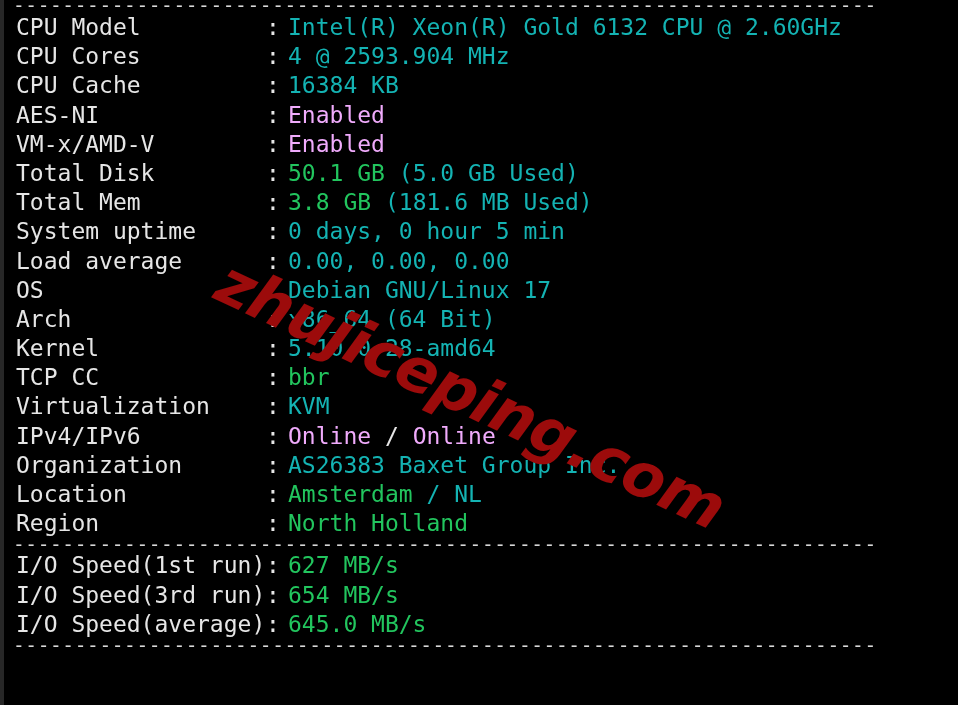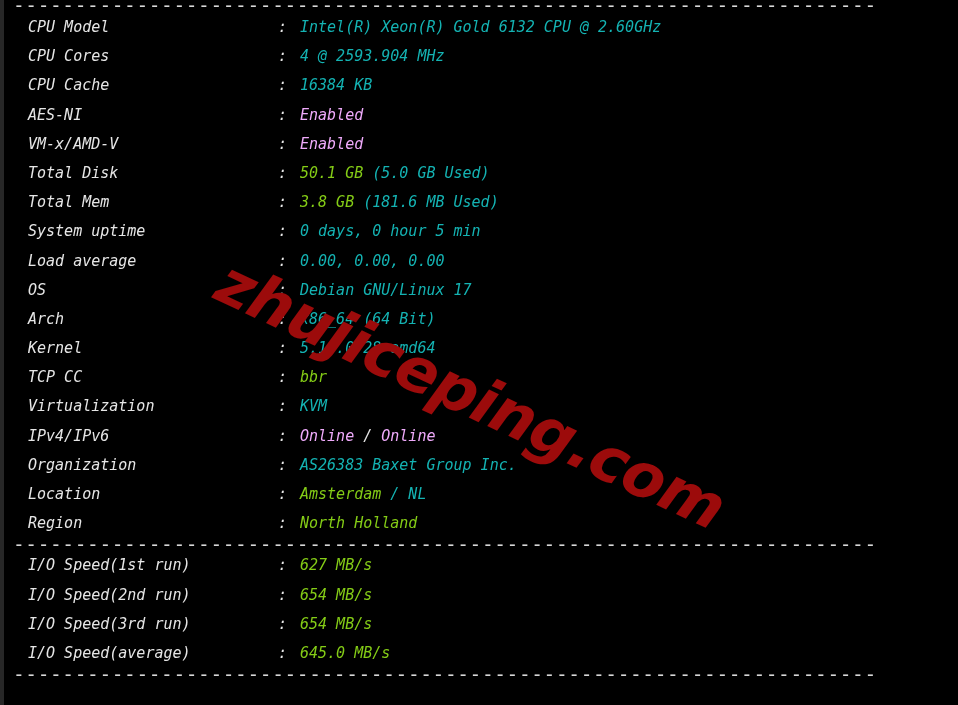--- a/index.html
+++ b/index.html
@@ -27,25 +27,24 @@
 
   .content {
     position: relative;
     z-index: 2;
     padding-top: 0;
   }
 
   .line {
     height: 29.2px;
     line-height: 29.2px;
-    font-size: 15px;
+    font-size: 23px;
     white-space: pre;
     letter-spacing: 0px;
-    padding-left: 24px;
-    font-style: italic;
+    padding-left: 12px;
   }
 
   .rule {
     height: 13px;
     line-height: 13px;
     font-size: 19.5px;
     white-space: pre;
     overflow: hidden;
     color: #d8d8d8;
     padding-left: 9px;
@@ -59,21 +58,21 @@
     color: #e6e6e6;
   }
   .sep {
     display: inline-block;
     width: 22px;
     color: #e6e6e6;
   }
 
   .c-cyan   { color: #14b3b3; }
   .c-green  { color: #f0abfc; }
-  .c-yellow { color: #84cc16; }
+  .c-yellow { color: #22c55e; }
   .c-white  { color: #e6e6e6; }
 
   #watermark {
     position: absolute;
     left: 232px;
     top: 245px;
     z-index: 5;
     font-family: "DejaVu Sans", "Liberation Sans", sans-serif;
     font-weight: bold;
     font-style: italic;
@@ -114,21 +113,20 @@
         <div class="line"><span class="lbl">IPv4/IPv6</span><span class="sep">:</span><span class="c-green">Online</span><span class="c-white"> / </span><span class="c-green">Online</span></div>
         <div class="line"><span class="lbl">Organization</span><span class="sep">:</span><span class="c-cyan">AS26383 Baxet Group Inc.</span></div>
         <div class="line"><span class="lbl">Location</span><span class="sep">:</span><span class="c-yellow">Amsterdam</span><span class="c-cyan"> / NL</span></div>
         <div class="line"><span class="lbl">Region</span><span class="sep">:</span><span class="c-yellow">North Holland</span></div>
       </div>
 
     <div class="rule">----------------------------------------------------------------------</div>
 
     <div id="io-speed-block">
         <div class="line"><span class="lbl">I/O Speed(1st run)</span><span class="sep">:</span><span class="c-yellow">627 MB/s</span></div>
-        <div class="line"><span class="lbl">I/O Speed(2nd run)</span><span class="sep">:</span><span class="c-yellow">654 MB/s</span></div>
         <div class="line"><span class="lbl">I/O Speed(3rd run)</span><span class="sep">:</span><span class="c-yellow">654 MB/s</span></div>
         <div class="line"><span class="lbl">I/O Speed(average)</span><span class="sep">:</span><span class="c-yellow">645.0 MB/s</span></div>
       </div>
 
     <div class="rule">----------------------------------------------------------------------</div>
 
   </div>
 
   <div id="watermark">zhujiceping.com</div>
 

